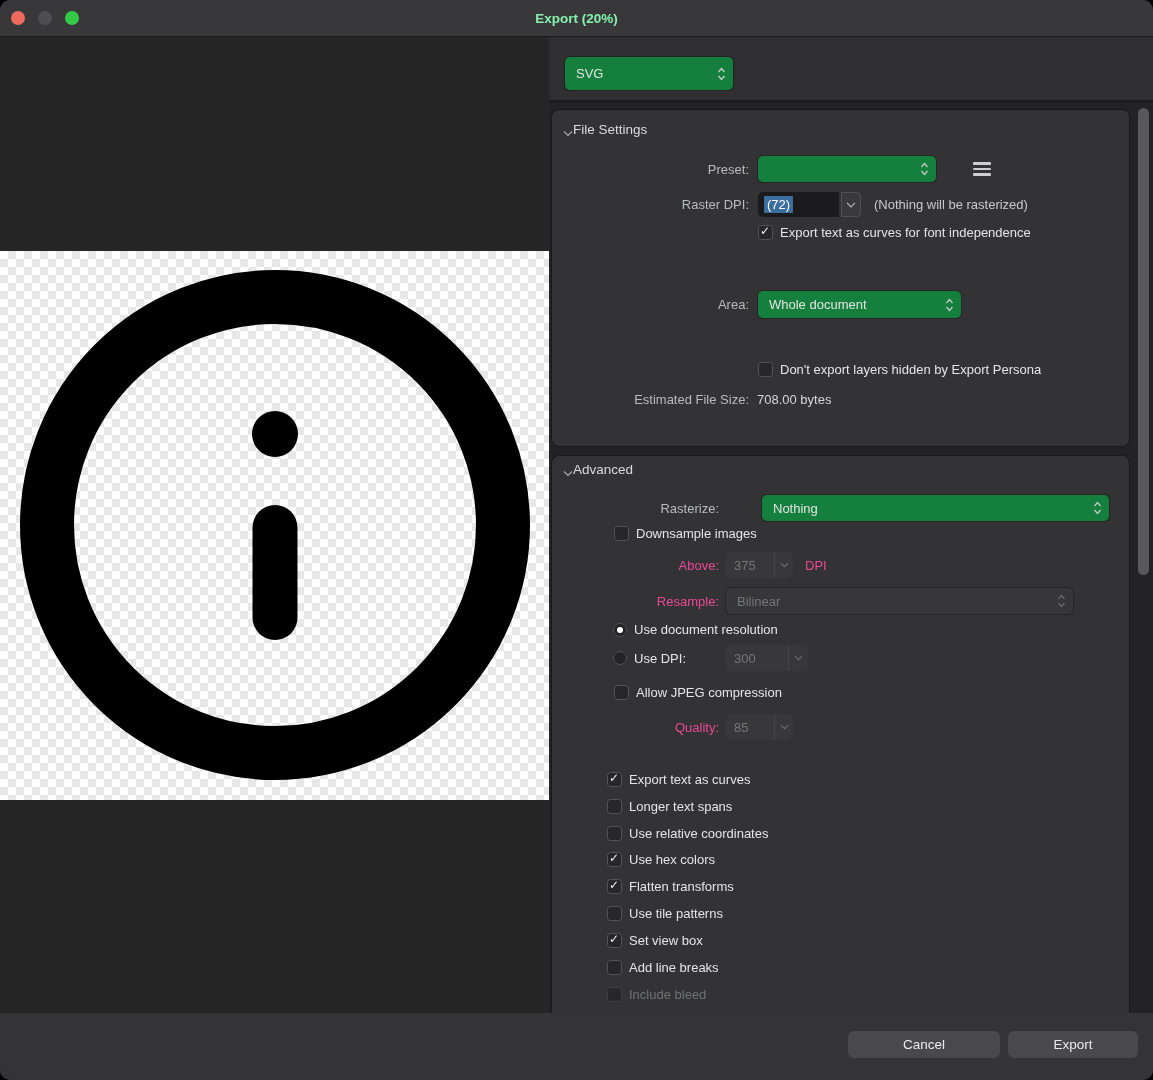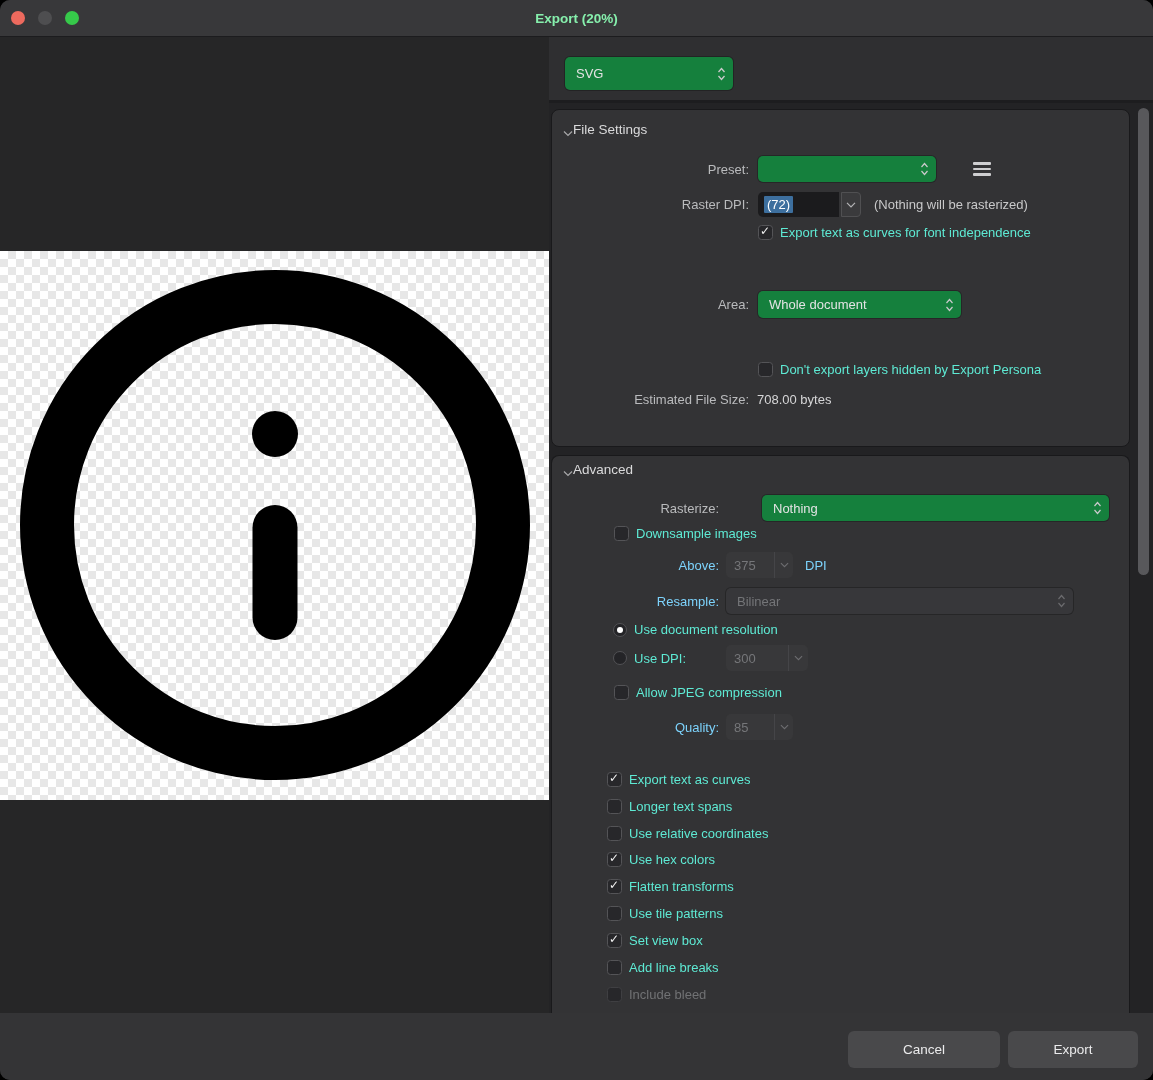--- a/index.html
+++ b/index.html
@@ -38,53 +38,53 @@
 
   .groupbox { position:absolute; left:2px; width:579px; background:#333335; border:1px solid #19191b; border-radius:8px; }
   .box-filesettings { top:72px;  height:338px; }
   .box-advanced     { top:418px; height:600px; border-bottom:none; border-radius:8px 8px 0 0; }
 
   .section-head { position:absolute; left:11px; display:flex; align-items:flex-end; color:#dadadb; font-size:13.5px; }
   .section-head .chev { color:#a8a8aa; display:flex; }
 
   .row { position:absolute; display:flex; align-items:center; }
   .rlabel { color:#babbbd; font-size:13px; text-align:right; }
-  .rlabel.dim, .dimtext { color:#7dd3fc; }
+  .rlabel.dim, .dimtext { color:#ec4899; }
   .note { color:#c9c9ca; font-size:13px; }
   .value-text { color:#d6d6d7; font-size:13px; }
 
   
   .textfield { position:relative; height:25px; background:#1b1b1d; border-radius:5px 0 0 5px; display:flex; align-items:center; padding-left:6px; font-size:13px; }
   .selection { background:#3d6f9e; color:#ffffff; padding:1px 3px; border-radius:1px; }
   .combo-arrow-btn { height:25px; width:20px; margin-left:2px; background:#3a3a3c; border:1px solid #505052; border-radius:0 4px 4px 0; display:flex; align-items:center; justify-content:center; color:#b4b4b6; }
 
   
   .smallcombo { display:flex; }
   .smallcombo .field { height:26px; background:#38383a; border-radius:5px 0 0 5px; display:flex; align-items:center; padding-left:8px; font-size:13px; color:#757679; }
   .smallcombo .arrow { height:26px; width:19px; background:#38383a; border-left:1px solid #454548; border-radius:0 5px 5px 0; display:flex; align-items:center; justify-content:center; color:#6d6d70; }
 
   
   .checkbox { width:15px; height:15px; border-radius:3.5px; background:#27272a; border:1px solid #545457; flex:0 0 auto; position:relative; }
   .checkbox.checked::after { content:"✓"; position:absolute; left:1px; top:-2px; font-size:12px; font-weight:700; color:#f2f2f2; }
-  .cb-label { color:#5eead4; font-size:13px; margin-left:7px; }
+  .cb-label { color:#e5e5e5; font-size:13px; margin-left:7px; }
   .disabled-row .checkbox { border-color:#3f3f42; }
   .disabled-row .cb-label { color:#717274; }
 
   .radio { width:14px; height:14px; border-radius:50%; background:#242427; border:1px solid #525255; flex:0 0 auto; position:relative; }
   .radio.selected::after { content:""; position:absolute; left:3px; top:3px; width:6px; height:6px; border-radius:50%; background:#ffffff; }
 
   .hamburger { display:flex; flex-direction:column; gap:3px; width:18px; }
   .hamburger span { display:block; height:2.6px; background:#cfcfd1; border-radius:1px; }
 
   
   .scrollbar-thumb { position:absolute; left:589px; top:71px; width:11px; height:467px; border-radius:5.5px; background:#58585b; }
 
   
   .footer { position:absolute; left:0; top:1013px; width:1153px; height:67px; background:#343436; }
-  .btn { position:absolute; top:18px; height:37px; background:#49494b; border:none; border-radius:6px; color:#ebebec; font-size:13.5px; font-family:inherit; }
+  .btn { position:absolute; top:18px; height:27px; background:#49494b; border:none; border-radius:6px; color:#ebebec; font-size:13.5px; font-family:inherit; }
   .btn-cancel { left:848px; width:152px; }
   .btn-export { left:1008px; width:130px; }
 </style>
 </head>
 <body>
 
 <div class="window">
 
   <div class="titlebar">
     <div class="traffic t-red"></div>

